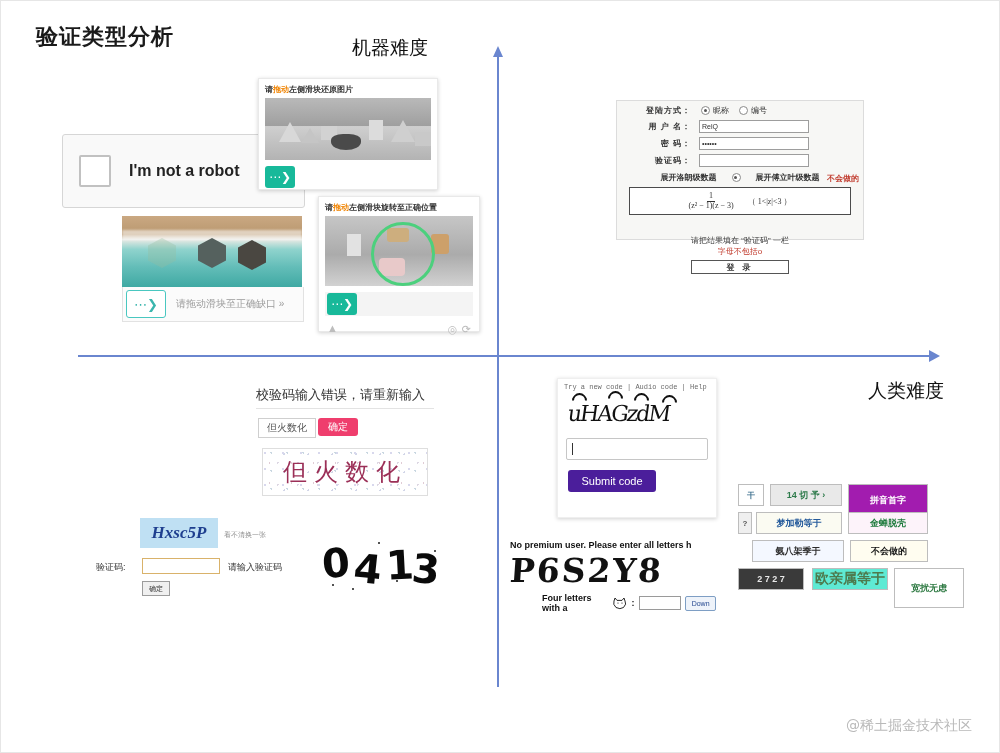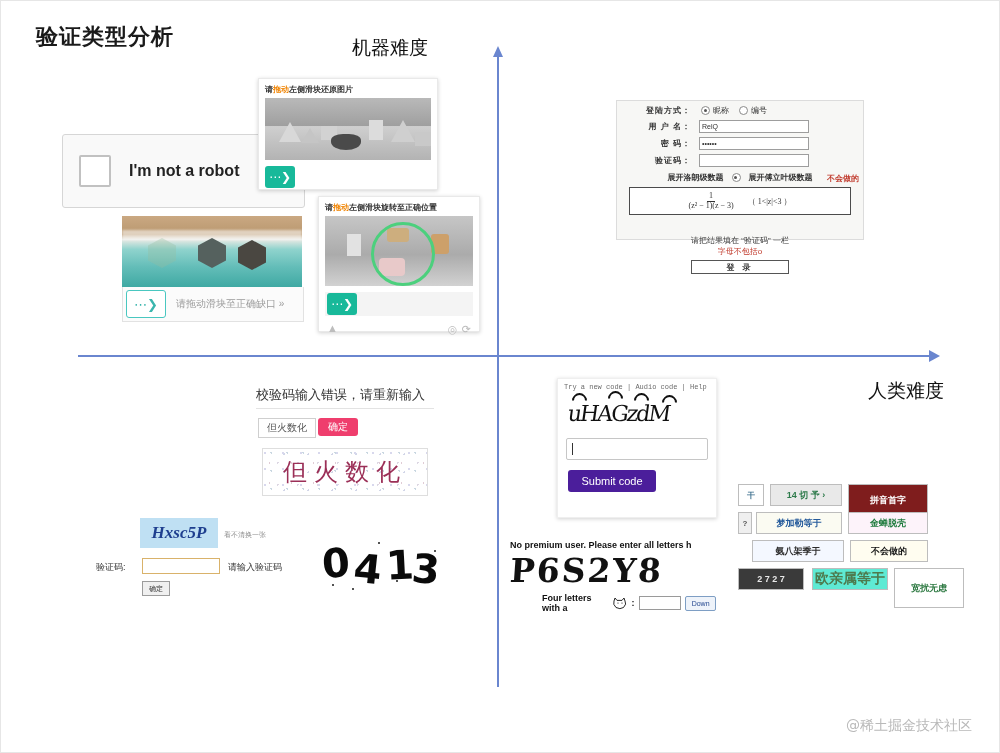--- a/index.html
+++ b/index.html
@@ -81,21 +81,21 @@
   
   .math-form{left:616px;top:100px;width:248px;height:140px;border:1px solid #dcdcdc;background:#f7f7f5;
      font-size:8px;color:#333;}
   .mf-row{display:flex;align-items:center;margin:4px 0 0 18px;}
   .mf-lab{width:56px;text-align:right;font-weight:700;letter-spacing:1px;}
   .mf-inp{margin-left:8px;width:106px;height:11px;border:1px solid #9d9d9d;background:#fff;font-size:7px;padding-left:2px;
      display:flex;align-items:center;}
   .mf-radio{display:inline-flex;align-items:center;margin-left:10px;gap:3px;}
   .dot{width:7px;height:7px;border:1px solid #8a8a8a;border-radius:50%;background:#fff;display:inline-block;position:relative;}
   .dot.on:after{content:"";position:absolute;left:1.5px;top:1.5px;width:3px;height:3px;background:#555;border-radius:50%;}
-  .mf-exp{display:flex;align-items:center;justify-content:center;gap:8px;margin-top:5px;font-weight:700;}
+  .mf-exp{display:flex;align-items:center;justify-content:center;gap:15px;margin-top:5px;font-weight:700;}
   .formula-box{margin:4px 12px 0 12px;border:1px solid #4b4b4b;background:#fff;height:26px;display:flex;align-items:center;
     justify-content:center;gap:14px;font-family:"Liberation Serif","DejaVu Serif",serif;font-size:8px;}
   .frac{display:inline-flex;flex-direction:column;align-items:center;line-height:1.05;}
   .frac .num{border-bottom:1px solid #333;padding:0 2px;}
   .mf-note{text-align:center;margin-top:20px;font-weight:400;}
   .mf-warn{text-align:center;color:#c0392b;font-weight:400;}
   .mf-red{position:absolute;right:4px;top:72px;color:#c0392b;font-size:8px;font-weight:700;}
   .mf-btn{margin:3px auto 0 auto;width:96px;height:12px;border:1px solid #555;background:#fff;display:flex;
      align-items:center;justify-content:center;letter-spacing:3px;font-weight:700;font-size:8px;}
 
@@ -339,21 +339,21 @@
       </span>
       <span class="prem-lab">:</span>
       <span class="prem-inp"></span>
       <span class="prem-btn">Down</span>
     </div>
   </div>
 
   <div class="grid">
       <div class="thumb" style="left: 0px; top: 0px; width: 26px; height: 22px; background: rgb(255, 255, 255); color: rgb(58, 109, 140); font-size: 8px;">干</div>
       <div class="thumb" style="left: 32px; top: 0px; width: 72px; height: 22px; background: rgb(233, 233, 233); color: rgb(45, 122, 74); font-size: 9px;">14 切 予 ›</div>
-      <div class="thumb" style="left: 110px; top: 0px; width: 80px; height: 32px; background: #7f1d1d; color: rgb(255, 255, 255); font-size: 9px;">拼音首字</div>
+      <div class="thumb" style="left: 110px; top: 0px; width: 80px; height: 32px; background: #a21caf; color: rgb(255, 255, 255); font-size: 9px;">拼音首字</div>
       <div class="thumb" style="left: 0px; top: 28px; width: 14px; height: 22px; background: rgb(239, 239, 239); color: rgb(85, 85, 85); font-size: 8px;">?</div>
       <div class="thumb" style="left: 18px; top: 28px; width: 86px; height: 22px; background: rgb(251, 251, 242); color: rgb(36, 90, 155); font-size: 9px;">梦加勒等于</div>
       <div class="thumb" style="left: 110px; top: 28px; width: 80px; height: 22px; background: rgb(253, 243, 250); color: rgb(29, 122, 60); font-size: 9px;">金蝉脱壳</div>
       <div class="thumb" style="left: 14px; top: 56px; width: 92px; height: 22px; background: rgb(244, 248, 255); color: rgb(43, 43, 43); font-size: 9px;">氨八架季于</div>
       <div class="thumb" style="left: 112px; top: 56px; width: 78px; height: 22px; background: rgb(255, 253, 240); color: rgb(21, 21, 21); font-size: 9px;">不会做的</div>
       <div class="thumb" style="left: 0px; top: 84px; width: 66px; height: 22px; background: rgb(58, 58, 58); color: rgb(232, 232, 232); font-size: 9px;">2 7 2 7</div>
       <div class="thumb" style="left: 74px; top: 84px; width: 76px; height: 22px; background: #5eead4; color: rgb(77, 122, 77); font-size: 14px;">欧亲属等于</div>
       <div class="thumb" style="left: 156px; top: 84px; width: 70px; height: 40px; background: rgb(255, 255, 255); color: rgb(47, 122, 67); font-size: 9px;">宽扰无虑</div>
     </div>
 

